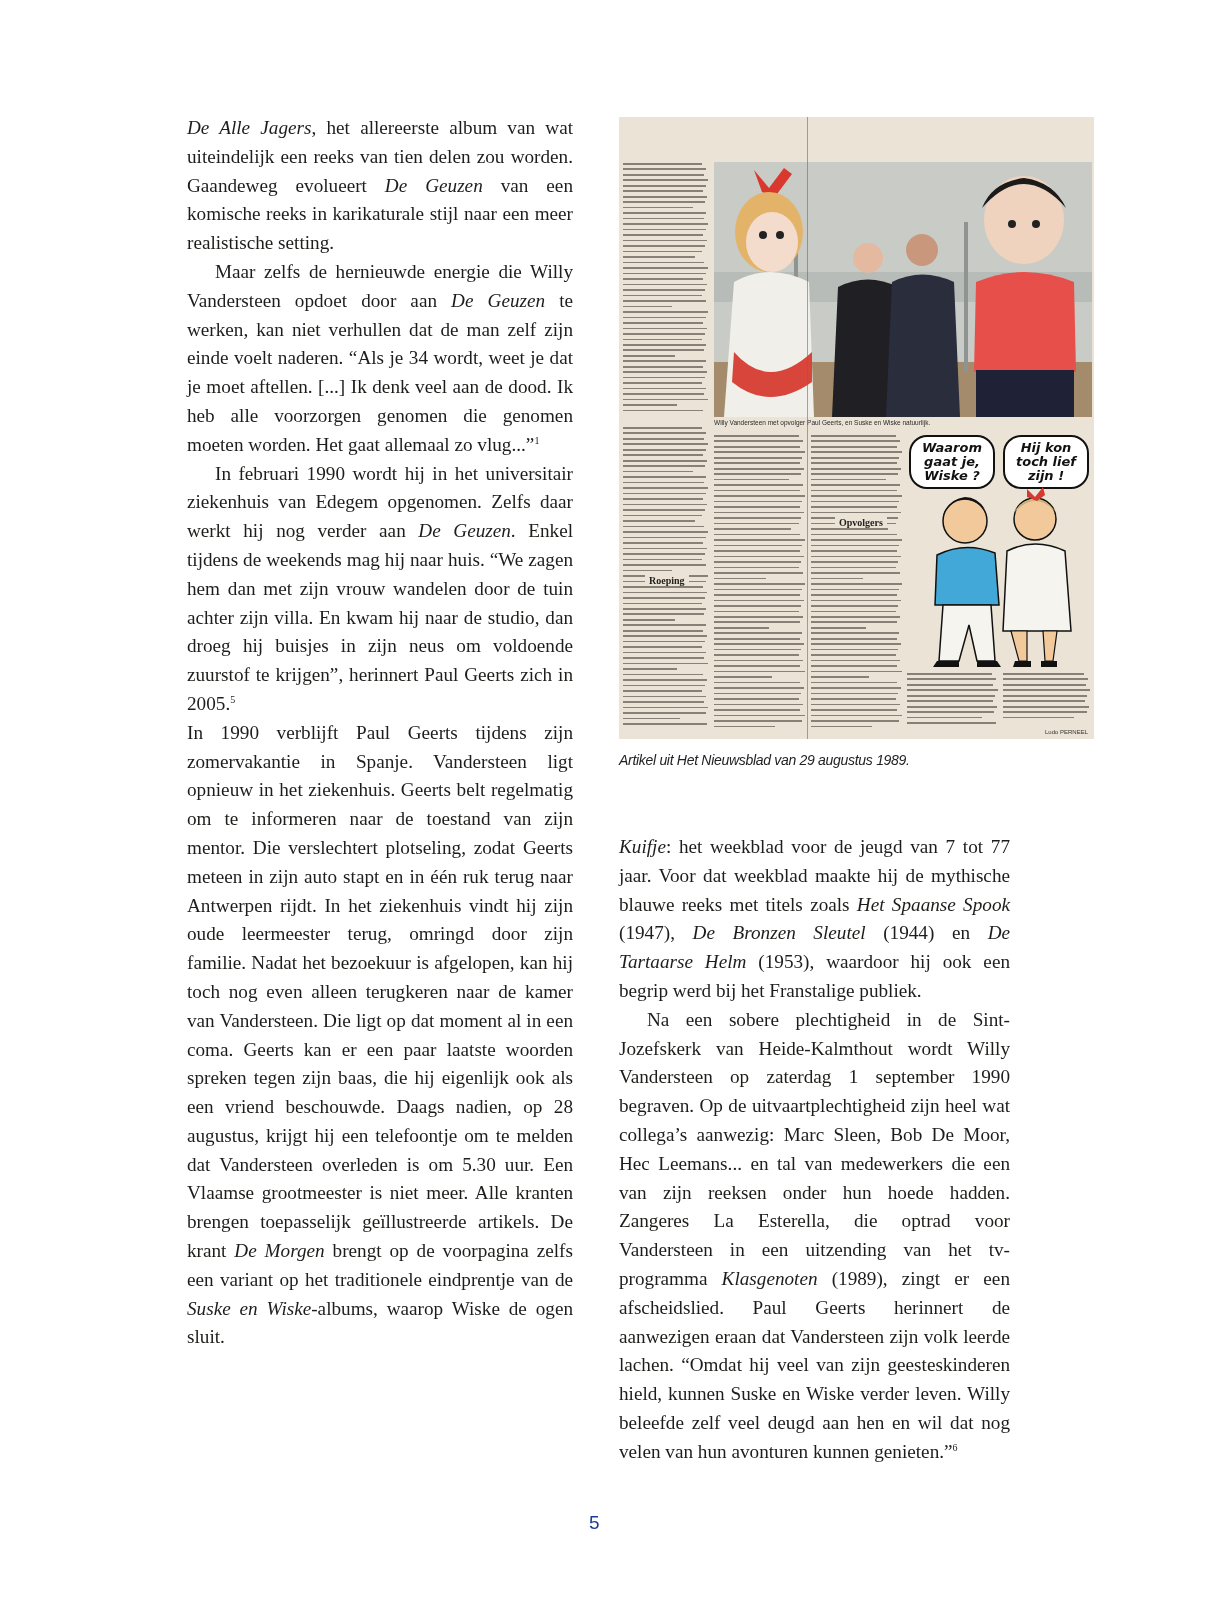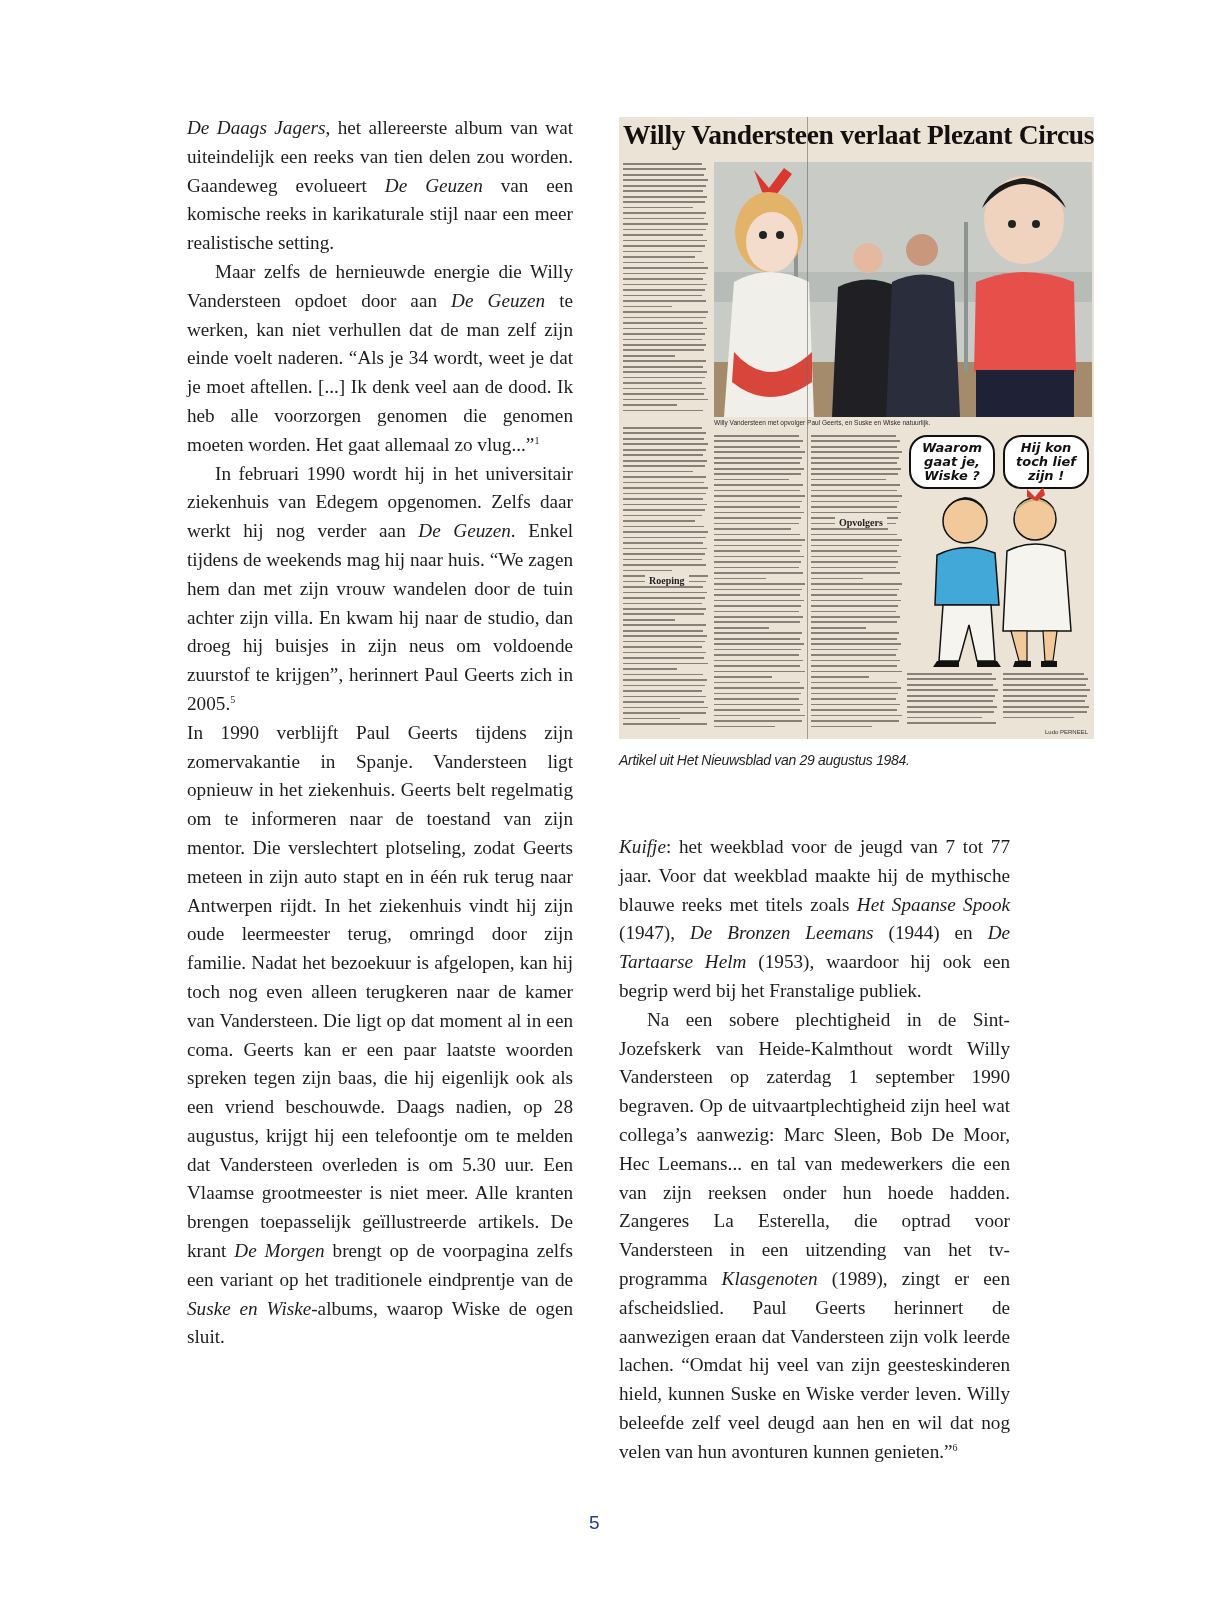--- a/index.html
+++ b/index.html
@@ -33,28 +33,27 @@
     .byline { position: absolute; right: 6px; bottom: 4px; font-size: 6px; color: #333; font-family: "Liberation Sans", sans-serif; }
     .caption { position: absolute; left: 619px; top: 752px; font-family: "Liberation Sans", "DejaVu Sans", sans-serif;
       font-style: italic; font-size: 14px; color: #222; letter-spacing: -0.3px; }
     .page-number { position: absolute; left: 589px; top: 1512px; font-family: "Liberation Sans", sans-serif;
       font-size: 19px; color: #1d3d96; }
   </style>
 </head>
 <body>
 
 <div class="col col-left">
-  <p><i>De Daags Jagers</i><span>, het allereerste album van wat uiteindelijk een reeks van tien delen zou worden. Gaandeweg evolueert </span><i>De Geuzen</i><span> van een komische reeks in karikaturale stijl naar een meer realistische setting.</span></p>
+  <p><i>De Alle Jagers</i><span>, het allereerste album van wat uiteindelijk een reeks van tien delen zou worden. Gaandeweg evolueert </span><i>De Geuzen</i><span> van een komische reeks in karikaturale stijl naar een meer realistische setting.</span></p>
   <p class="ind"><span>Maar zelfs de hernieuwde energie die Willy Vandersteen opdoet door aan </span><i>De Geuzen</i><span> te werken, kan niet verhullen dat de man zelf zijn einde voelt naderen. “Als je 34 wordt, weet je dat je moet aftellen. [...] Ik denk veel aan de dood. Ik heb alle voorzorgen genomen die genomen moeten worden. Het gaat allemaal zo vlug...”</span><sup>1</sup></p>
   <p class="ind"><span>In februari 1990 wordt hij in het universitair ziekenhuis van Edegem opgenomen. Zelfs daar werkt hij nog verder aan </span><i>De Geuzen</i><span>. Enkel tijdens de weekends mag hij naar huis. “We zagen hem dan met zijn vrouw wandelen door de tuin achter zijn villa. En kwam hij naar de studio, dan droeg hij buisjes in zijn neus om voldoende zuurstof te krijgen”, herinnert Paul Geerts zich in 2005.</span><sup>5</sup></p>
   <p><span>In 1990 verblijft Paul Geerts tijdens zijn zomervakantie in Spanje. Vandersteen ligt opnieuw in het ziekenhuis. Geerts belt regelmatig om te informeren naar de toestand van zijn mentor. Die verslechtert plotseling, zodat Geerts meteen in zijn auto stapt en in één ruk terug naar Antwerpen rijdt. In het ziekenhuis vindt hij zijn oude leermeester terug, omringd door zijn familie. Nadat het bezoekuur is afgelopen, kan hij toch nog even alleen terugkeren naar de kamer van Vandersteen. Die ligt op dat moment al in een coma. Geerts kan er een paar laatste woorden spreken tegen zijn baas, die hij eigenlijk ook als een vriend beschouwde. Daags nadien, op 28 augustus, krijgt hij een telefoontje om te melden dat Vandersteen overleden is om 5.30 uur. Een Vlaamse grootmeester is niet meer. Alle kranten brengen toepasselijk geïllustreerde artikels. De krant </span><i>De Morgen</i><span> brengt op de voorpagina zelfs een variant op het traditionele eindprentje van de </span><i>Suske en Wiske</i><span>-albums, waarop Wiske de ogen sluit.</span></p>
 </div>
 
 <div class="clipping">
-  <div class="clip-title">Willy Vandersteen verlaat Plezant Circus</div>
 
   <div class="clip-col" id="colA" style="left:4px;top:46px;width:86px;height:256px;">
       <div class="line" style="width: 92%;"></div>
       <div class="line" style="width: 97%;"></div>
       <div class="line" style="width: 94%;"></div>
       <div class="line" style="width: 99%;"></div>
       <div class="line" style="width: 96%;"></div>
       <div class="line" style="width: 93%;"></div>
       <div class="line" style="width: 98%;"></div>
       <div class="line" style="width: 95%;"></div>
@@ -341,20 +340,20 @@
       <path d="M120 54 L128 62 L136 52 L138 60 L130 66 L120 62 Z" fill="#d6392f"></path>
       <path d="M100 116 Q128 102 158 116 L164 196 L96 196 Z" fill="#f6f4ef" stroke="#111" stroke-width="1.5"></path>
       <path d="M104 196 L112 226 L120 226 L120 196 Z M136 196 L138 226 L146 226 L150 196 Z" fill="#f2c99a" stroke="#111" stroke-width="1.2"></path>
       <path d="M108 226 L124 226 L124 232 L106 232 Z M134 226 L150 226 L150 232 L134 232 Z" fill="#111"></path>
     </svg>
   </div>
   <div class="byline">Ludo PERNEEL</div>
   <div class="clip-fold"></div>
 </div>
 
-<div class="caption">Artikel uit Het Nieuwsblad van 29 augustus 1984.</div>
+<div class="caption">Artikel uit Het Nieuwsblad van 29 augustus 1989.</div>
 
 <div class="col col-right">
-  <p><i>Kuifje</i><span>: het weekblad voor de jeugd van 7 tot 77 jaar. Voor dat weekblad maakte hij de mythische blauwe reeks met titels zoals </span><i>Het Spaanse Spook</i><span> (1947), </span><i>De Bronzen Leemans</i><span> (1944) en </span><i>De Tartaarse Helm</i><span> (1953), waardoor hij ook een begrip werd bij het Franstalige publiek.</span></p>
+  <p><i>Kuifje</i><span>: het weekblad voor de jeugd van 7 tot 77 jaar. Voor dat weekblad maakte hij de mythische blauwe reeks met titels zoals </span><i>Het Spaanse Spook</i><span> (1947), </span><i>De Bronzen Sleutel</i><span> (1944) en </span><i>De Tartaarse Helm</i><span> (1953), waardoor hij ook een begrip werd bij het Franstalige publiek.</span></p>
   <p class="ind"><span>Na een sobere plechtigheid in de Sint-Jozefskerk van Heide-Kalmthout wordt Willy Vandersteen op zaterdag 1 september 1990 begraven. Op de uitvaartplechtigheid zijn heel wat collega’s aanwezig: Marc Sleen, Bob De Moor, Hec Leemans... en tal van medewerkers die een van zijn reeksen onder hun hoede hadden. Zangeres La Esterella, die optrad voor Vandersteen in een uitzending van het tv-programma </span><i>Klasgenoten</i><span> (1989), zingt er een afscheidslied. Paul Geerts herinnert de aanwezigen eraan dat Vandersteen zijn volk leerde lachen. “Omdat hij veel van zijn geesteskinderen hield, kunnen Suske en Wiske verder leven. Willy beleefde zelf veel deugd aan hen en wil dat nog velen van hun avonturen kunnen genieten.”</span><sup>6</sup></p>
 </div>
 
 <div class="page-number">5</div>
 
 </body></html>

